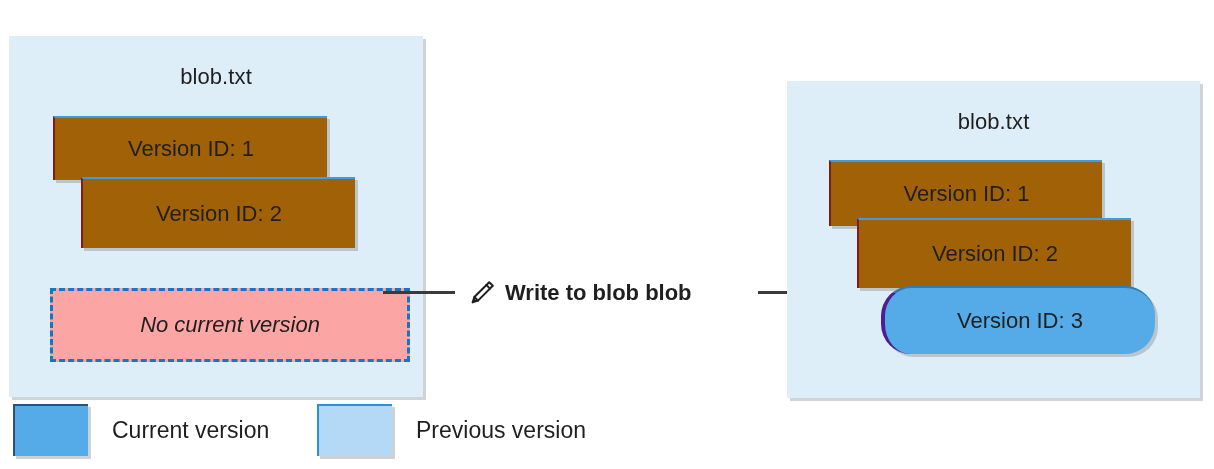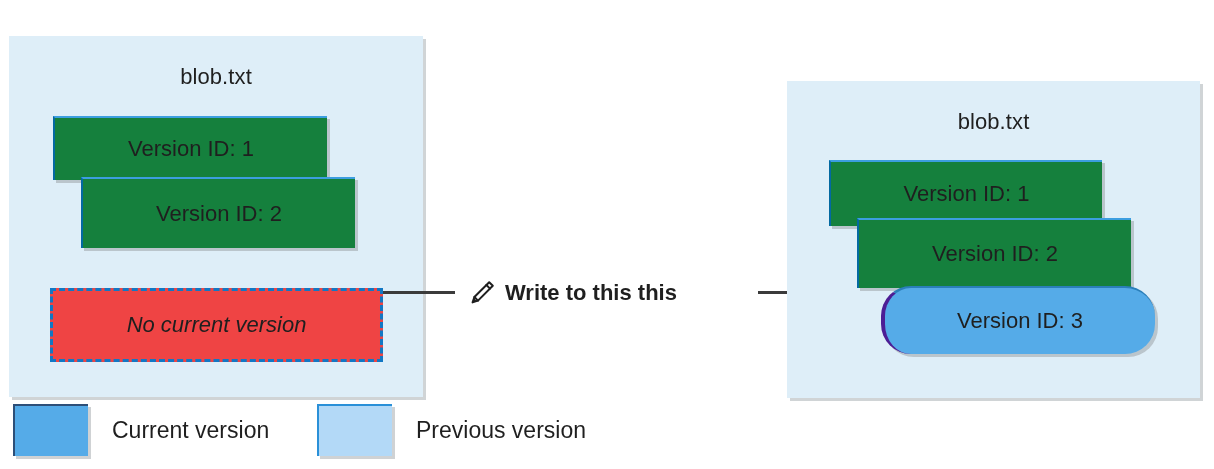--- a/index.html
+++ b/index.html
@@ -46,23 +46,23 @@
     box-sizing: border-box;
     display: flex;
     align-items: center;
     justify-content: center;
     font-size: 22px;
     line-height: 26px;
     color: #1f1f1f;
     box-shadow: 3px 3px 0 0 rgba(150,156,160,0.5);
   }
   .version-card.previous {
-    background: #15803d;
+    background: #a16207;
     border-top: 2px solid #3c9ee0;
-    border-left: 2px solid #0369a1;
+    border-left: 2px solid #7f1d1d;
   }
   .version-card.current {
     background: #55abe8;
     border-top: 2px solid #2a7fba;
     border-left: 4px solid #4c1d95;
     border-radius: 30px;
   }
 
   
   #before-v1 { left: 44px; top: 80px; width: 274px; height: 64px; }
@@ -71,24 +71,24 @@
   
   #after-v1 { left: 42px; top: 79px;  width: 273px; height: 66px; }
   #after-v2 { left: 70px; top: 137px; width: 274px; height: 70px; }
   #after-v3 { left: 94px; top: 205px; width: 274px; height: 68px; }
 
   
   #no-current-version {
     position: absolute;
     left: 41px;
     top: 252px;
-    width: 333px;
+    width: 360px;
     height: 74px;
     box-sizing: border-box;
-    background: #ef4444;
+    background: #fca5a5;
     border: 3px dashed #1277c4;
     display: flex;
     align-items: center;
     justify-content: center;
     font-size: 22px;
     font-style: italic;
     color: #1f1f1f;
   }
 
   
@@ -202,21 +202,21 @@
     <svg viewBox="0 0 30 30" width="30" height="30" aria-hidden="true">
       <g fill="none" stroke="#1f1f1f" stroke-width="2" stroke-linejoin="round" stroke-linecap="round">
         <path d="M22.2 4.2 L25.8 7.8 L11.0 22.6 L5.6 24.4 L7.4 19.0 Z"></path>
         <path d="M19.4 7.0 L23.0 10.6"></path>
         <path d="M7.4 19.0 L11.0 22.6"></path>
       </g>
       <path d="M5.6 24.4 L7.0 20.2 L9.8 23.0 Z" fill="#1f1f1f"></path>
     </svg>
   </span>
 
-  <span id="write-label">Write to this this</span>
+  <span id="write-label">Write to blob blob</span>
 
   <div id="connector-right" class="connector"></div>
   <div id="arrow-head"></div>
 </div>
 
 <div id="panel-after" class="panel">
   <div class="panel-title">blob.txt</div>
 
   <div id="after-v1" class="version-card previous">
     <span>Version ID: 1</span>

